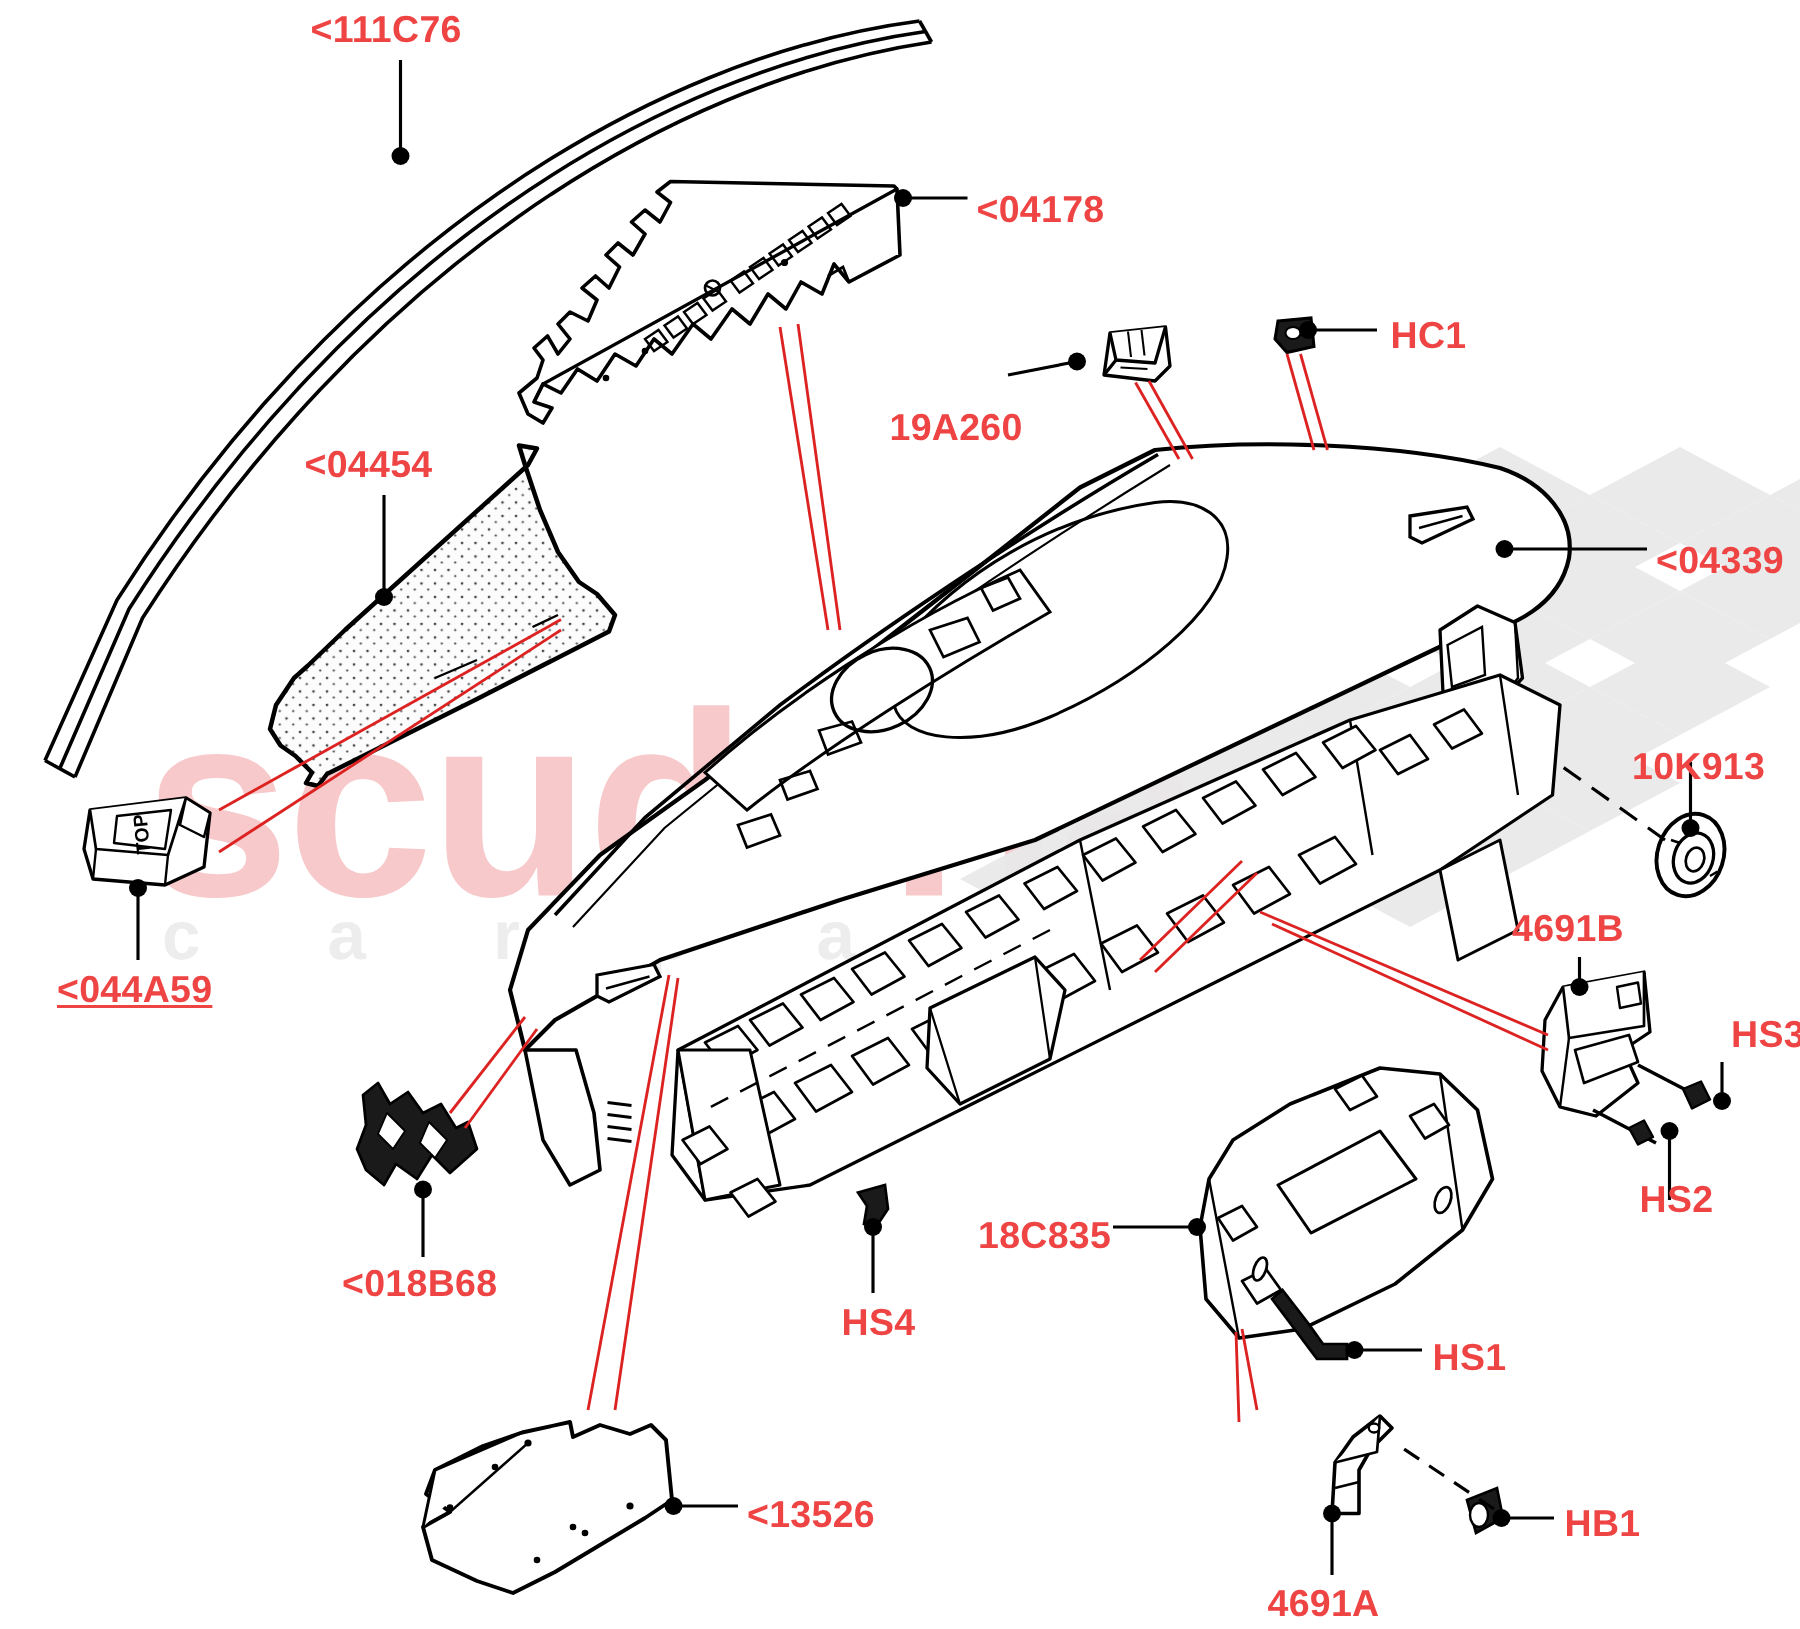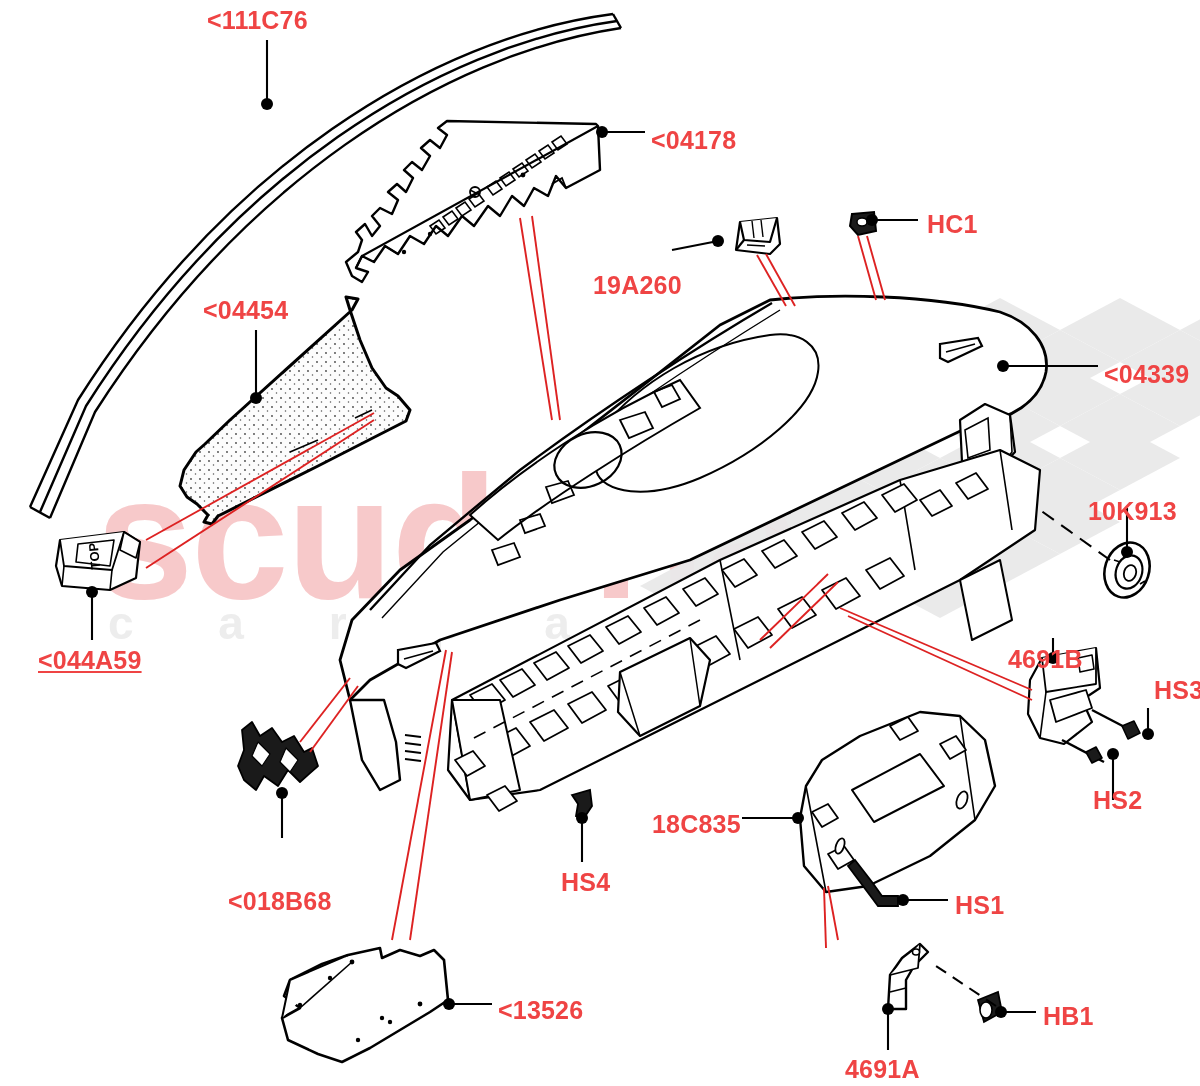--- a/index.html
+++ b/index.html
@@ -404,25 +404,25 @@
     </g>
   </svg>
 
   <div class="label" style="left:207px;top:8px;">&lt;111C76</div>
   <div class="label" style="left:651px;top:128px;">&lt;04178</div>
   <div class="label" style="left:593px;top:237px;margin-top:36px;">19A260</div>
   <div class="label" style="left:927px;top:212px;">HC1</div>
   <div class="label" style="left:203px;top:298px;">&lt;04454</div>
   <div class="label" style="left:1104px;top:362px;">&lt;04339</div>
   <div class="label" style="left:1088px;top:478px;margin-top:21px;">10K913</div>
-  <div class="label" style="left:1008px;top:607px;margin-top:40px;">4691B</div>
+  <div class="label" style="left:1008px;top:607px;">4691B</div>
   <div class="label" style="left:1134px;top:678px;margin-left:20px;">HS3</div>
   <div class="label" style="left:1093px;top:788px;">HS2</div>
   <div class="label" style="left:38px;top:648px;text-decoration:underline;">&lt;044A59</div>
-  <div class="label" style="left:228px;top:889px;">&lt;018B68</div>
+  <div class="label" style="left:228px;top:844px;">&lt;018B68</div>
   <div class="label" style="left:561px;top:870px;">HS4</div>
   <div class="label" style="left:652px;top:812px;">18C835</div>
   <div class="label" style="left:955px;top:893px;">HS1</div>
   <div class="label" style="left:1043px;top:1004px;">HB1</div>
   <div class="label" style="left:845px;top:1057px;">4691A</div>
   <div class="label" style="left:498px;top:998px;">&lt;13526</div>
 
 </div>
 
 </body></html>

